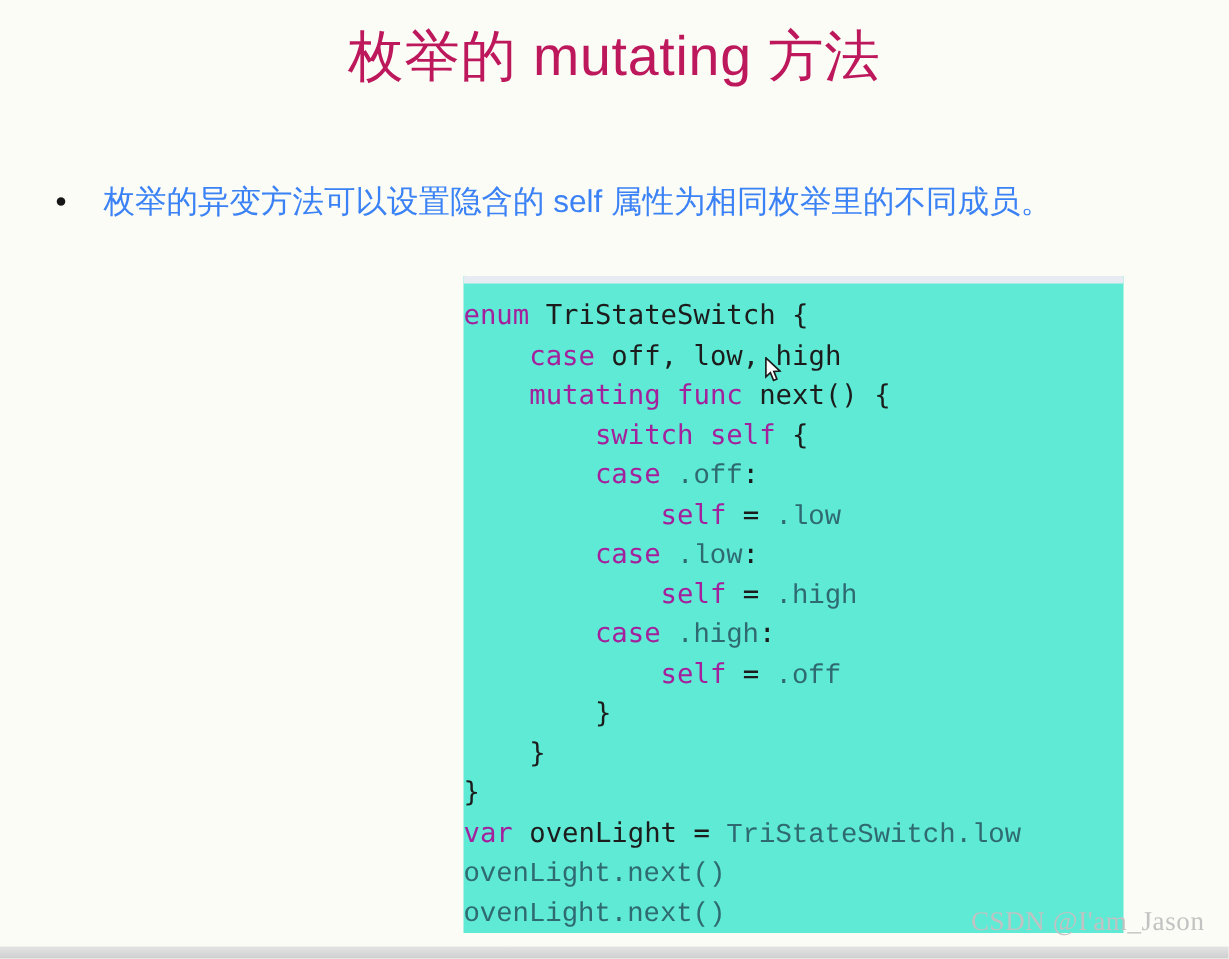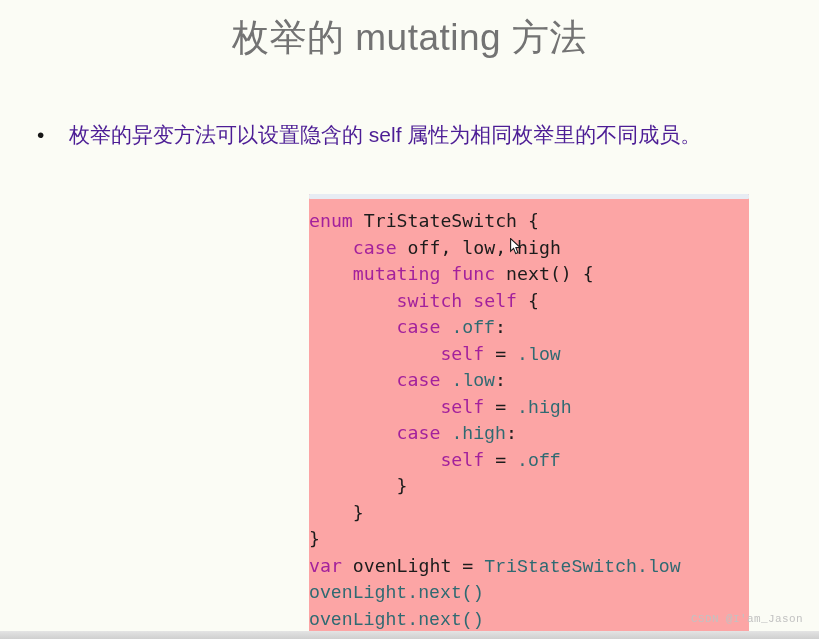--- a/index.html
+++ b/index.html
@@ -25,21 +25,21 @@
   
   #slide-title {
     position: absolute;
     top: 16px;
     left: 0;
     width: 819px;
     text-align: center;
     font-size: 37px;
     font-weight: 400;
     letter-spacing: 0.5px;
-    color: #737373;
+    color: #be185d;
     line-height: 1.2;
     white-space: nowrap;
   }
 
   
   #bullet-row {
     position: absolute;
     top: 121px;
     left: 33px;
     right: 8px;
@@ -52,32 +52,32 @@
     line-height: 28px;
     color: #161616;
     width: 32px;
     text-align: left;
     padding-left: 4px;
   }
   #bullet-text {
     flex: 1 1 auto;
     font-size: 21px;
     line-height: 28px;
-    color: #4c1d95;
+    color: #3b82f6;
     letter-spacing: 0px;
     white-space: nowrap;
   }
 
   
   #code-block {
     position: absolute;
-    top: 194px;
+    top: 184px;
     left: 309px;
     width: 440px;
-    background: #fca5a5;
+    background: #5eead4;
   }
   #code-topbar {
     height: 5px;
     width: 440px;
     background: #e7ecf3;
     border-radius: 1px;
   }
   #code-listing {
     margin: 0;
     padding: 9px 0 0 0;
@@ -101,23 +101,23 @@
     width: 11px;
     height: 17px;
     pointer-events: none;
   }
 
   
   #watermark {
     position: absolute;
     right: 16px;
     bottom: 14px;
-    font-size: 11px;
+    font-size: 18px;
     color: #c2c2c2;
-    font-family: Liberation Mono, monospace;
+    font-family: Liberation Serif, serif;
     letter-spacing: 0.4px;
     white-space: nowrap;
   }
 
   
   #bottom-strip {
     position: absolute;
     left: 0;
     bottom: 0;
     width: 819px;

